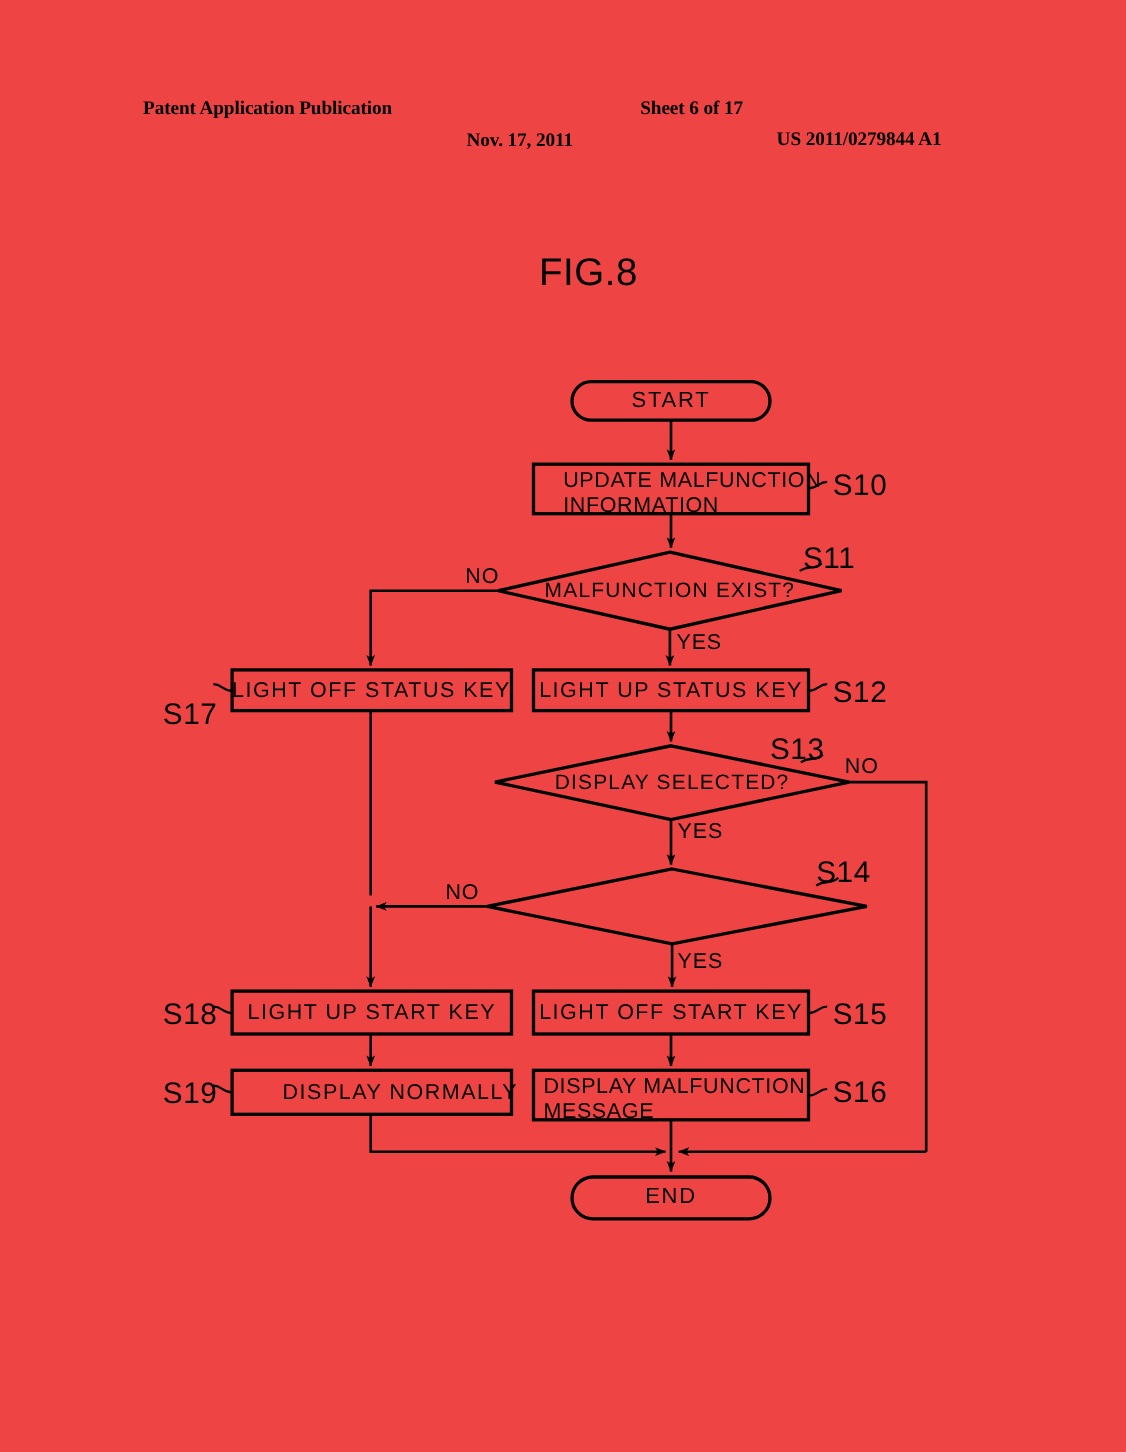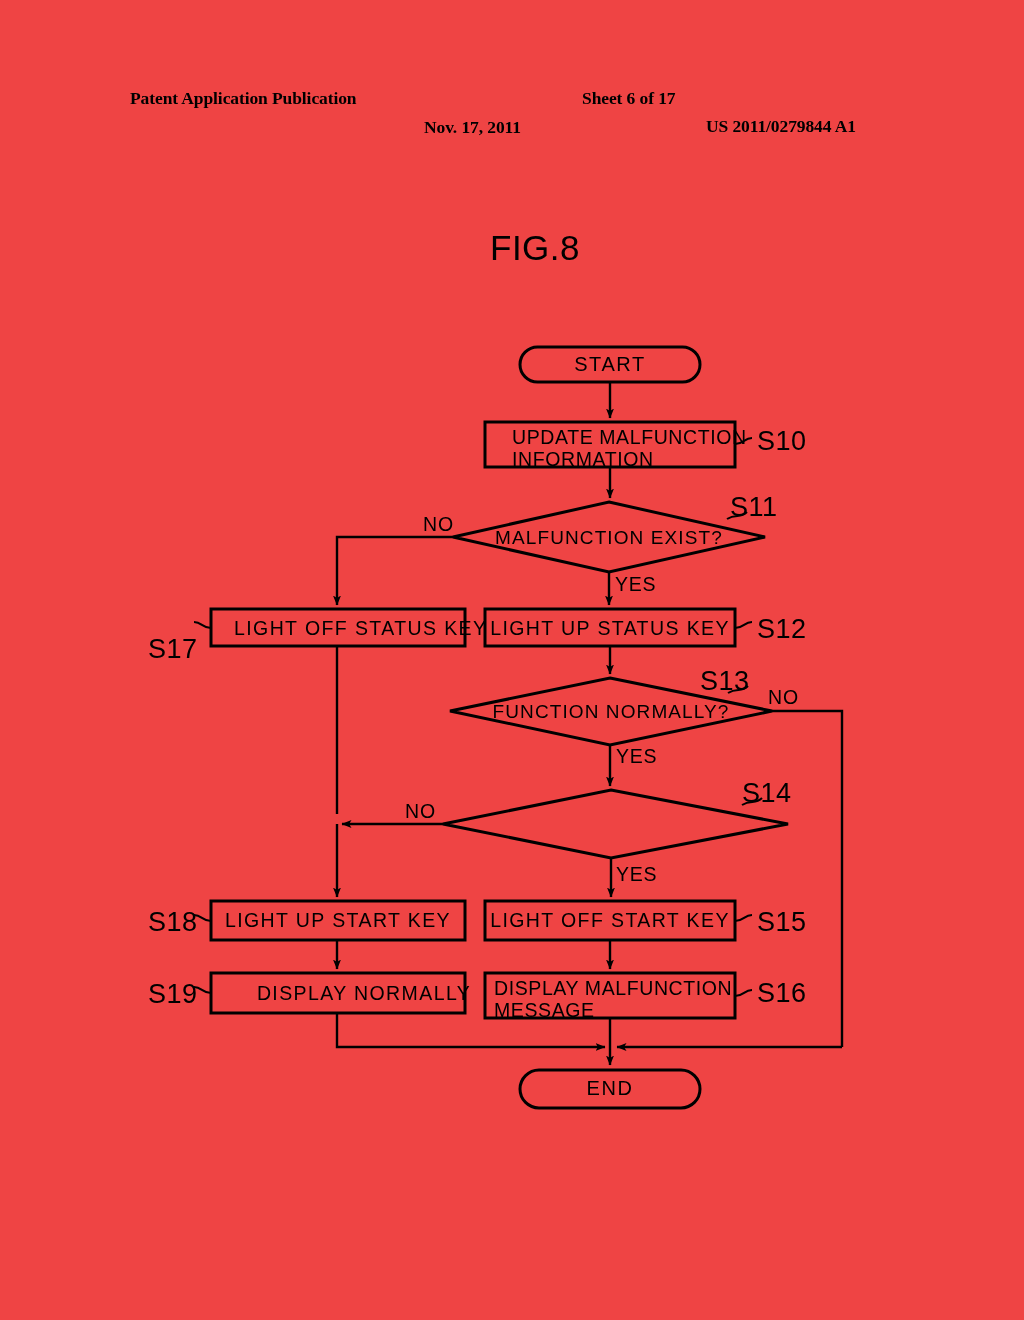--- a/index.html
+++ b/index.html
@@ -201,27 +201,27 @@
 
   <div class="box-text-l" style="left:512px; top:426px; width:240px;">UPDATE MALFUNCTION
 INFORMATION</div>
   <div class="step-lbl" style="left:757px; top:426px;">S10</div>
 
   <div class="dia-text" style="left:453px; top:527px; width:312px;">MALFUNCTION EXIST?</div>
   <div class="step-lbl" style="left:730px; top:492px;">S11</div>
   <div class="edge-lbl" style="left:423px; top:513px;">NO</div>
   <div class="edge-lbl" style="left:615px; top:573px;">YES</div>
 
-  <div class="box-text-c" style="left:211px; top:617px; width:232px;padding-left:23px;">LIGHT OFF STATUS KEY</div>
+  <div class="box-text-c" style="left:211px; top:617px; width:232px;">LIGHT OFF STATUS KEY</div>
   <div class="step-lbl" style="left:148px; top:614px;margin-top:20px;">S17</div>
 
   <div class="box-text-c" style="left:485px; top:617px; width:250px;">LIGHT UP STATUS KEY</div>
   <div class="step-lbl" style="left:757px; top:614px;">S12</div>
 
-  <div class="dia-text" style="left:450px; top:701px; width:322px;">FUNCTION NORMALLY?</div>
+  <div class="dia-text" style="left:450px; top:701px; width:322px;">DISPLAY SELECTED?</div>
   <div class="step-lbl" style="left:700px; top:666px;">S13</div>
   <div class="edge-lbl" style="left:768px; top:686px;">NO</div>
   <div class="edge-lbl" style="left:616px; top:745px;">YES</div>
 
   <div class="step-lbl" style="left:742px; top:778px;">S14</div>
   <div class="edge-lbl" style="left:405px; top:800px;">NO</div>
   <div class="edge-lbl" style="left:616px; top:863px;">YES</div>
 
   <div class="box-text-c" style="left:211px; top:909px; width:254px;">LIGHT UP START KEY</div>
   <div class="step-lbl" style="left:148px; top:907px;">S18</div>

